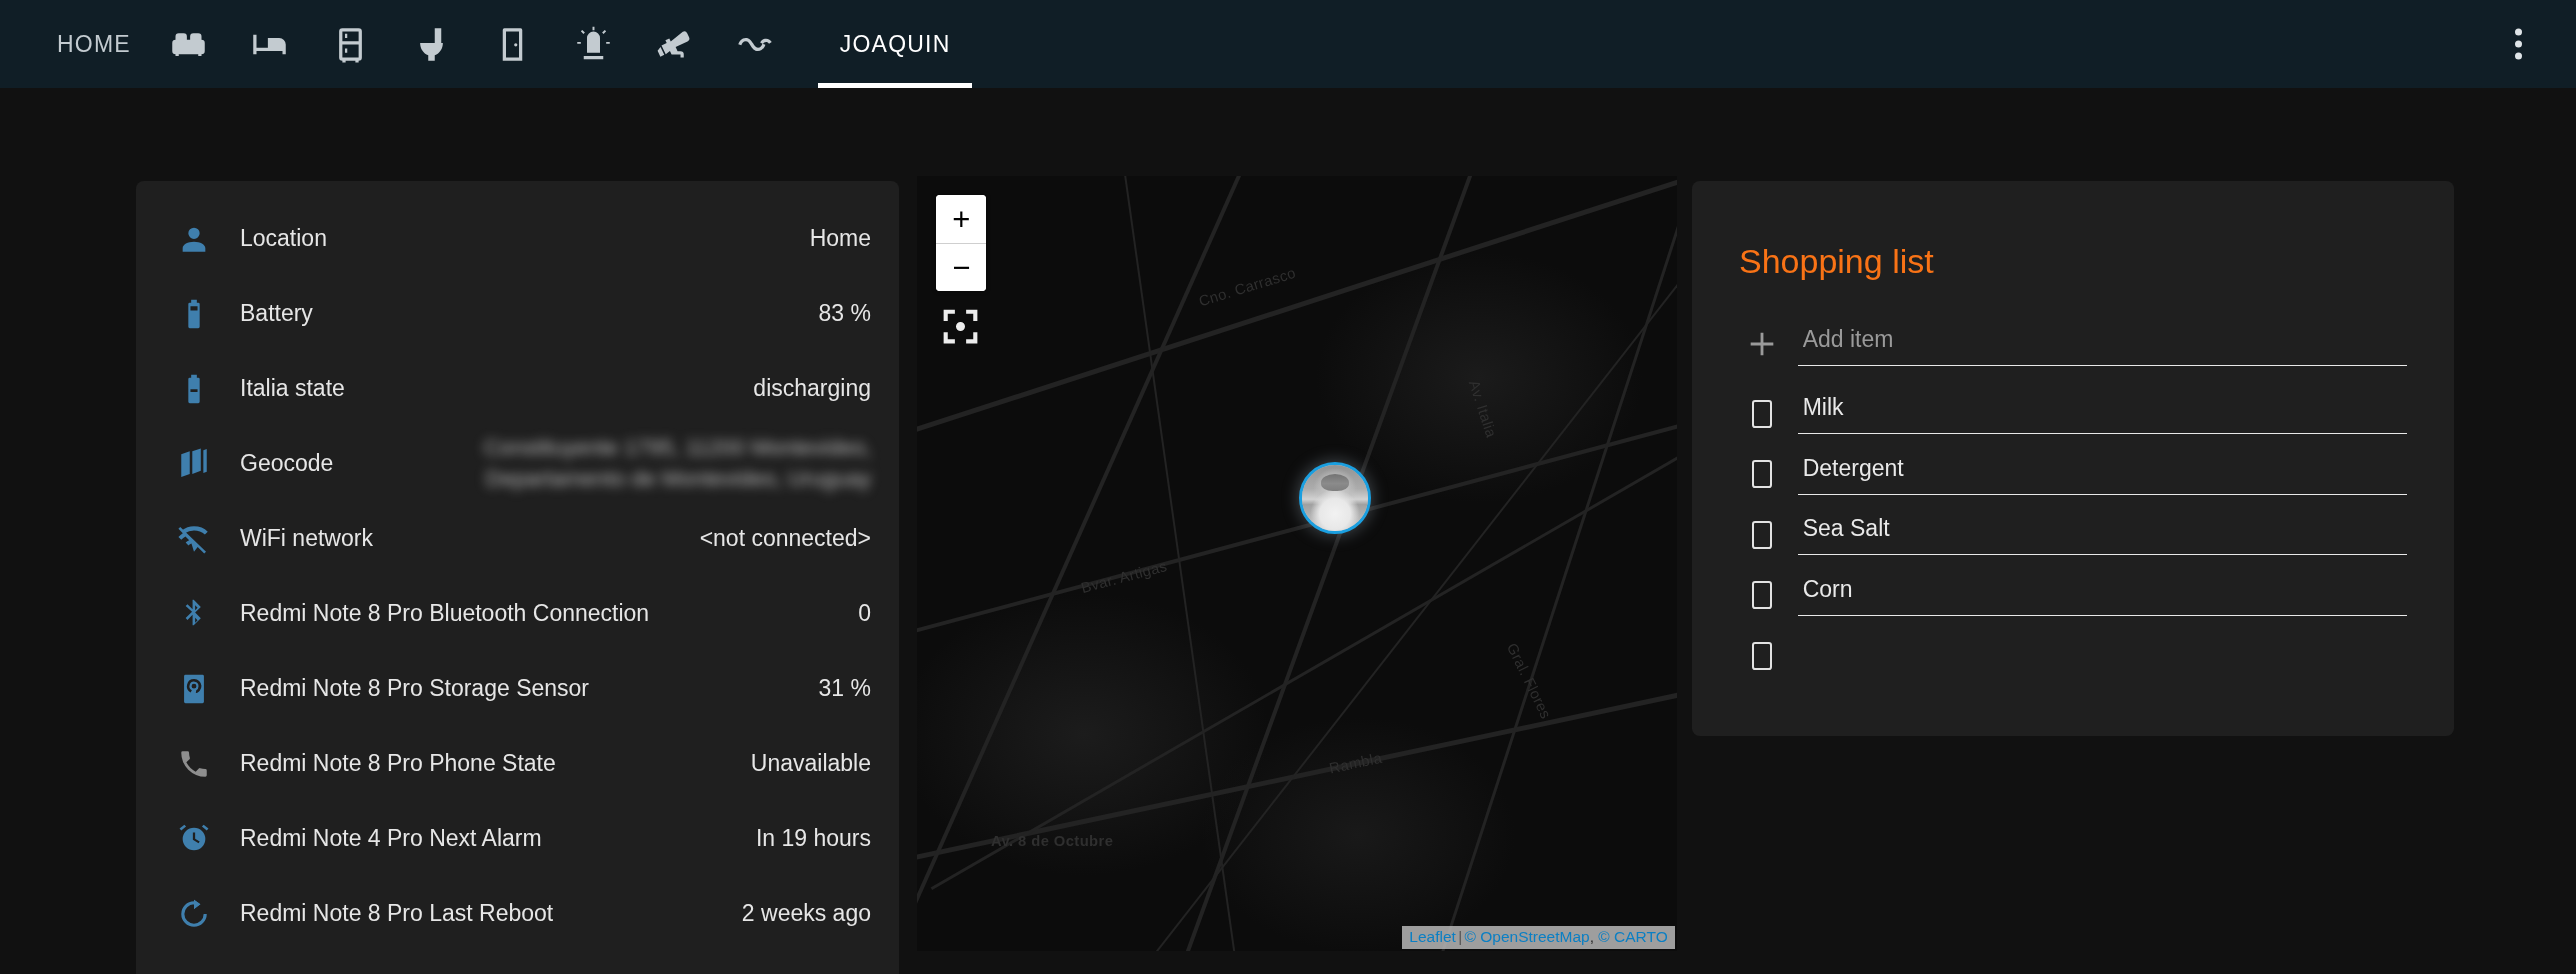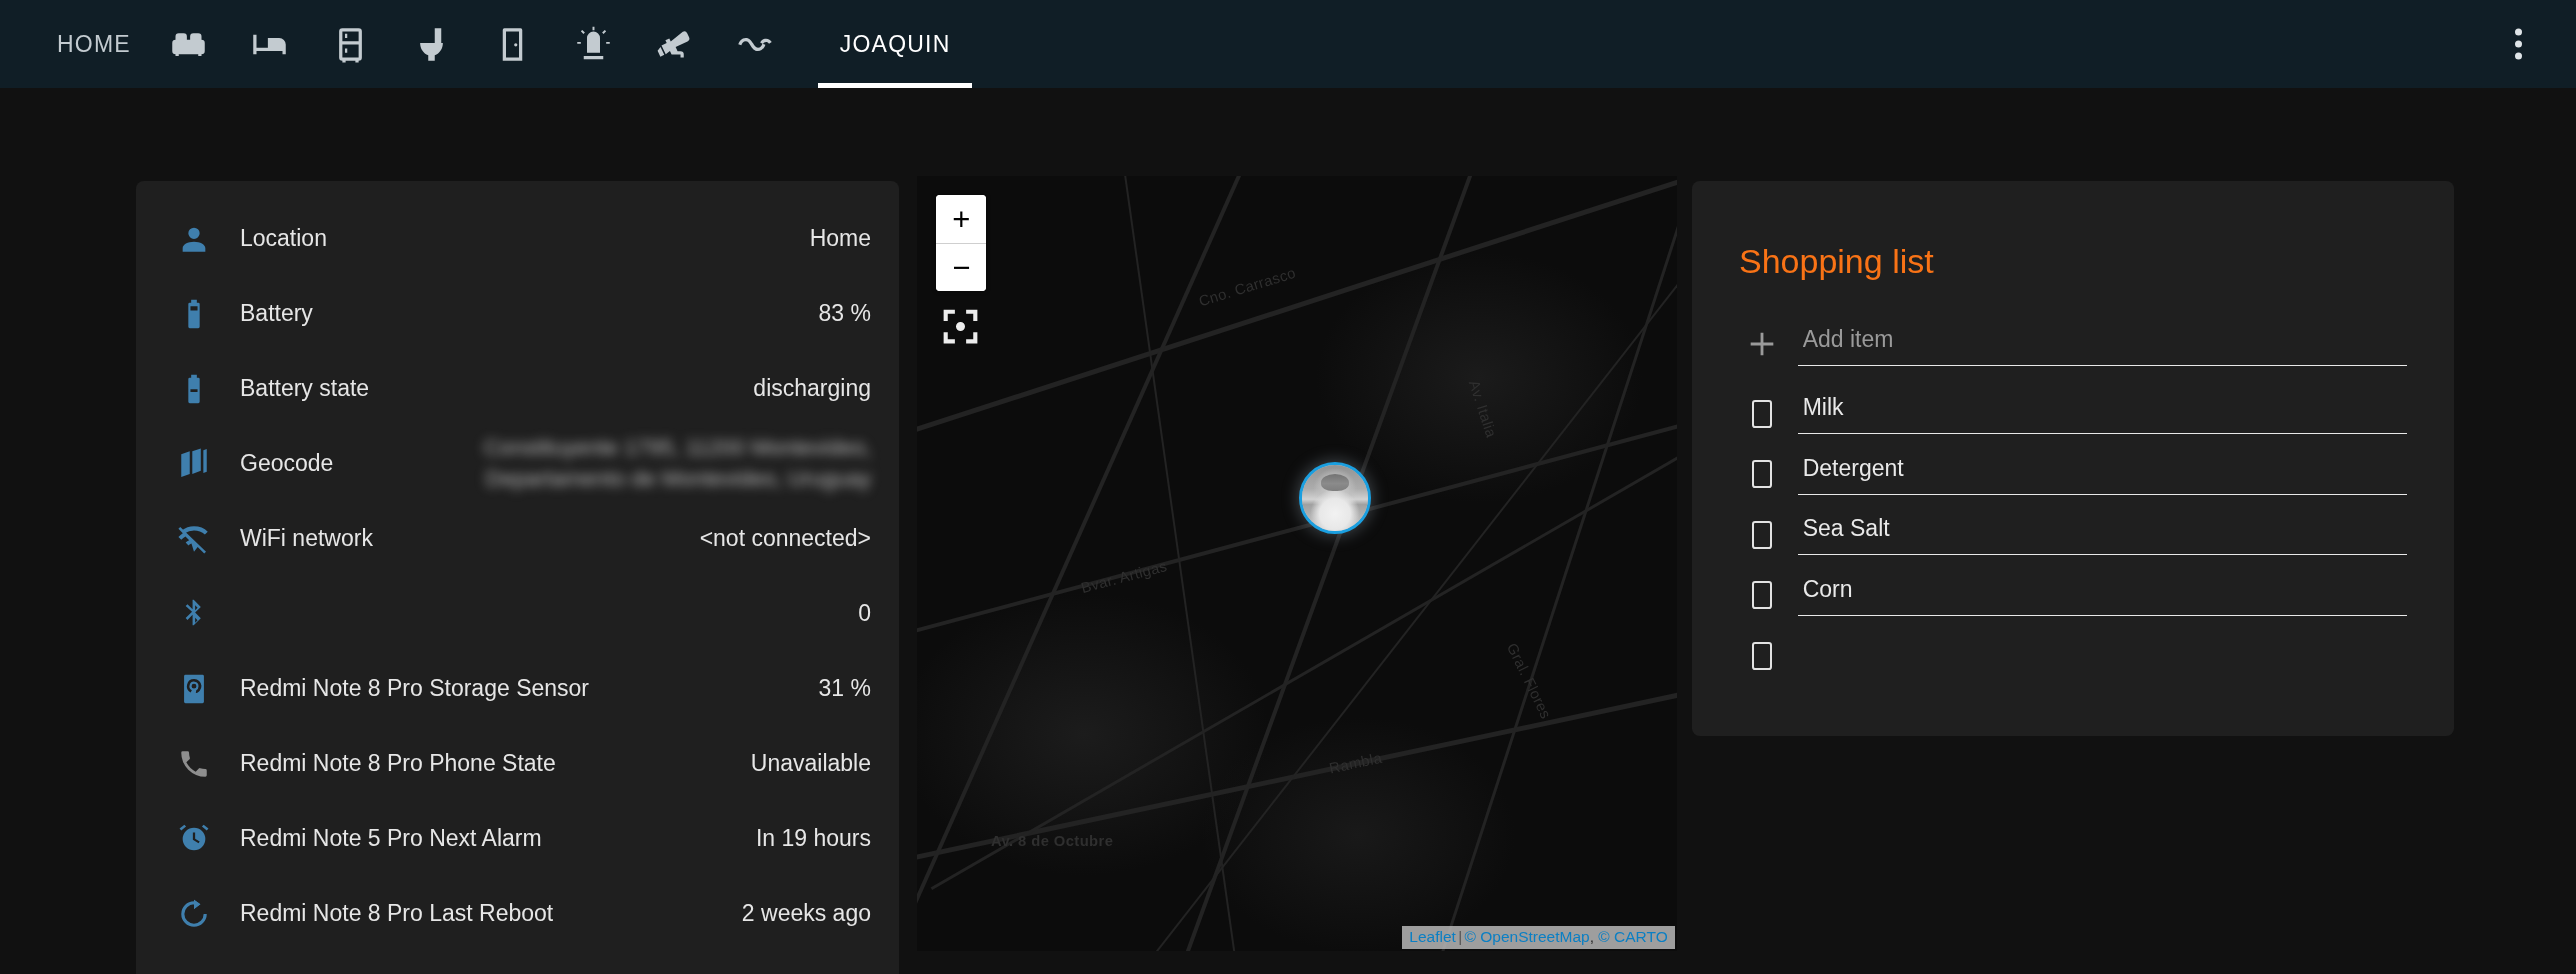--- a/index.html
+++ b/index.html
@@ -391,21 +391,21 @@
       <span class="sensor-name">Battery</span>
       <span class="sensor-value">83 %</span>
     </div>
 
     <div class="sensor-row">
       <span class="sensor-icon">
         <svg viewBox="0 0 24 24">
             <path d="M10 2h4v2h1a1 1 0 0 1 1 1v16a1 1 0 0 1-1 1H9a1 1 0 0 1-1-1V5a1 1 0 0 1 1-1h1V2zm-0.5 10.2v1.9h5v-1.9h-5z"></path>
           </svg>
       </span>
-      <span class="sensor-name">Battery state</span>
+      <span class="sensor-name">Italia state</span>
       <span class="sensor-value">discharging</span>
     </div>
 
     <div class="sensor-row">
       <span class="sensor-icon">
         <svg viewBox="0 0 24 24">
             <path d="M9 3 3 5.2v16L9 19V3zm1.8 0v16l6-2.2V1L10.8 3zM21 1.4l-2.4.9v16l2.4-.9V1.4z"></path>
           </svg>
       </span>
       <span class="sensor-name">Geocode</span>
@@ -421,20 +421,21 @@
       <span class="sensor-name">WiFi network</span>
       <span class="sensor-value">&lt;not connected&gt;</span>
     </div>
 
     <div class="sensor-row">
       <span class="sensor-icon">
         <svg viewBox="0 0 24 24">
             <path d="M11 2h.8l5 5-4 4 4 4-5 5H11v-7.4l-3.6 3.6-1.3-1.3 4.5-4.5L6.1 6.4l1.3-1.3L11 8.7V2zm1.8 3.9v3.4l1.7-1.7-1.7-1.7zm0 8.8v3.4l1.7-1.7-1.7-1.7z"></path>
           </svg>
       </span>
+      <span class="sensor-name">Redmi Note 8 Pro Bluetooth Connection</span>
       <span class="sensor-value">0</span>
     </div>
 
     <div class="sensor-row">
       <span class="sensor-icon">
         <svg viewBox="0 0 24 24">
             <path d="M6 2h12a1 1 0 0 1 1 1v18a1 1 0 0 1-1 1H6a1 1 0 0 1-1-1V3a1 1 0 0 1 1-1zm6 3a5 5 0 0 0-2.4 9.4l.9-1.6A3.2 3.2 0 1 1 15.2 10a3.2 3.2 0 0 1-1.6 2.8l-.9 5.6h-2.2l2-3.4A5 5 0 0 0 12 5zm0 3.3a1.7 1.7 0 1 0 0 3.4 1.7 1.7 0 0 0 0-3.4z"></path>
           </svg>
       </span>
       <span class="sensor-name">Redmi Note 8 Pro Storage Sensor</span>
@@ -450,21 +451,21 @@
       <span class="sensor-name">Redmi Note 8 Pro Phone State</span>
       <span class="sensor-value">Unavailable</span>
     </div>
 
     <div class="sensor-row">
       <span class="sensor-icon">
         <svg viewBox="0 0 24 24">
             <path d="M12 4a8 8 0 1 1 0 16 8 8 0 0 1 0-16zm.8 3.4h-1.6v5.2l4 2.4.8-1.3-3.2-1.9V7.4zM5.2 1.9l1.2 1.2-3.4 2.9-1.2-1.5 3.4-2.6zm13.6 0 3.4 2.6-1.2 1.5-3.4-2.9 1.2-1.2z"></path>
           </svg>
       </span>
-      <span class="sensor-name">Redmi Note 5 Pro Next Alarm</span>
+      <span class="sensor-name">Redmi Note 4 Pro Next Alarm</span>
       <span class="sensor-value">In 19 hours</span>
     </div>
 
     <div class="sensor-row">
       <span class="sensor-icon">
         <svg viewBox="0 0 24 24">
             <path d="M12 2v3.2A6.8 6.8 0 1 0 18.8 12h2.2A9 9 0 1 1 12 3v-1zm0 0 4.5 3.2L12 8.4V2z"></path>
             <path d="M12 5.2V8.4L16.5 5.2 12 2v3.2z"></path>
           </svg>
       </span>

